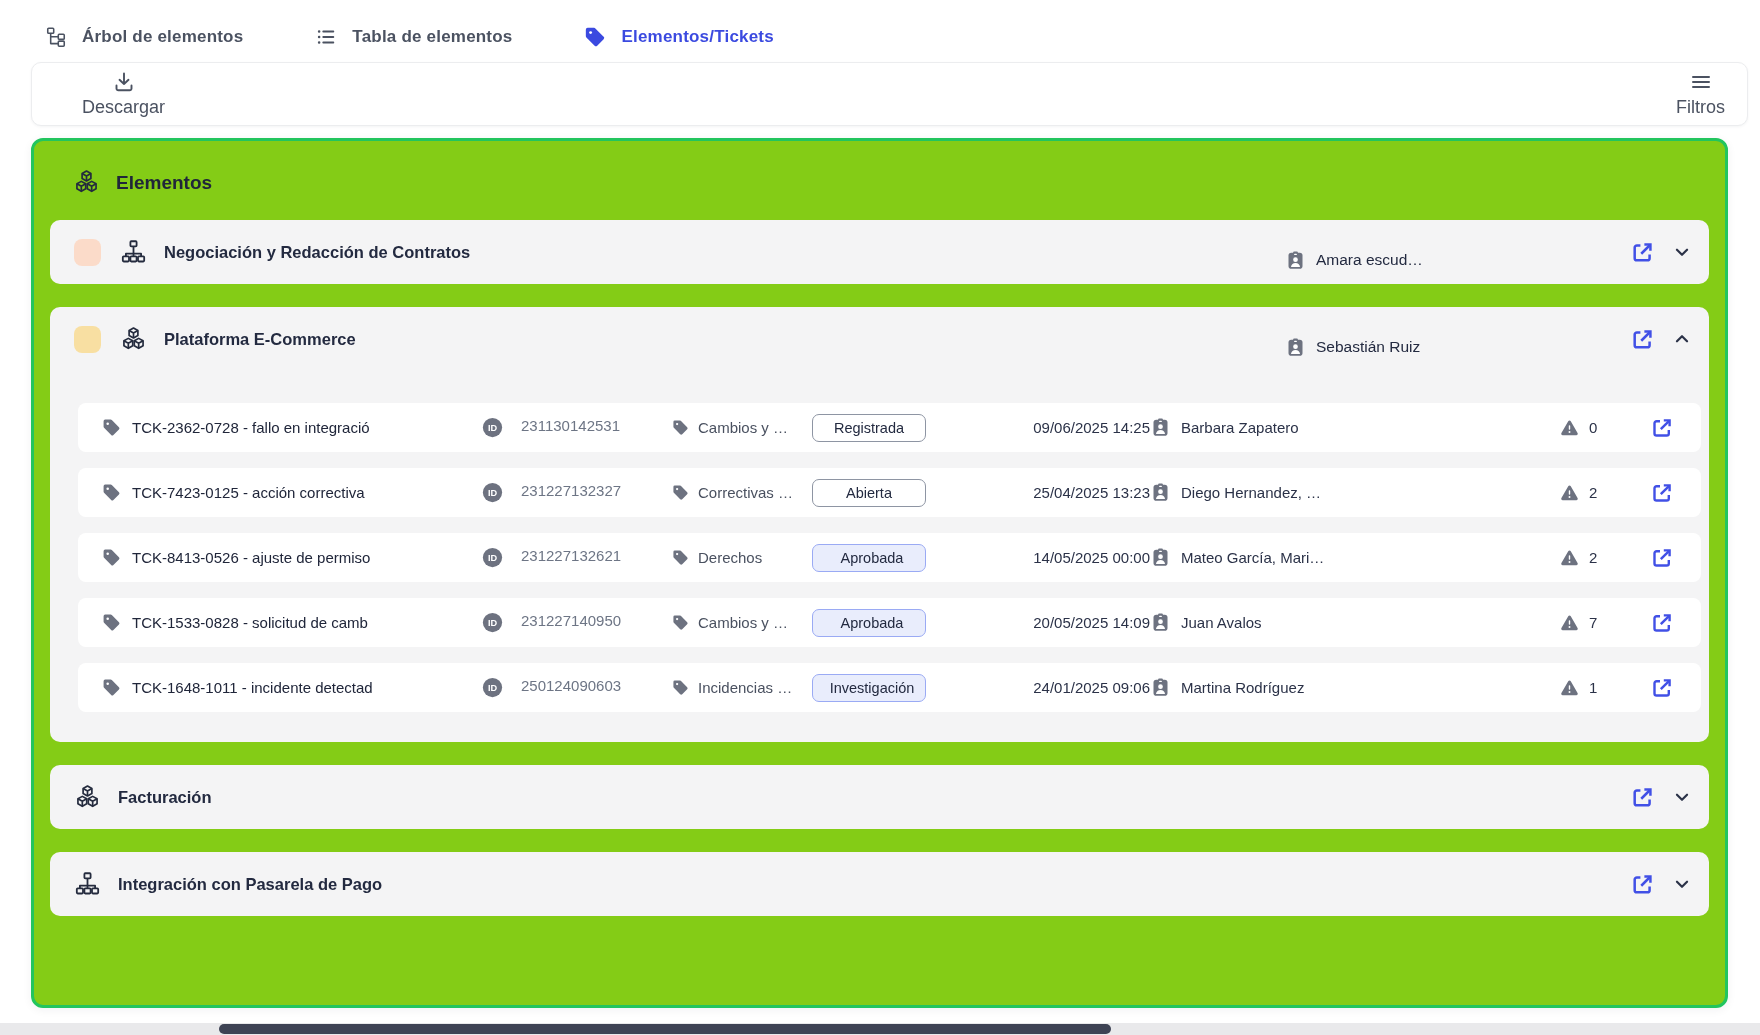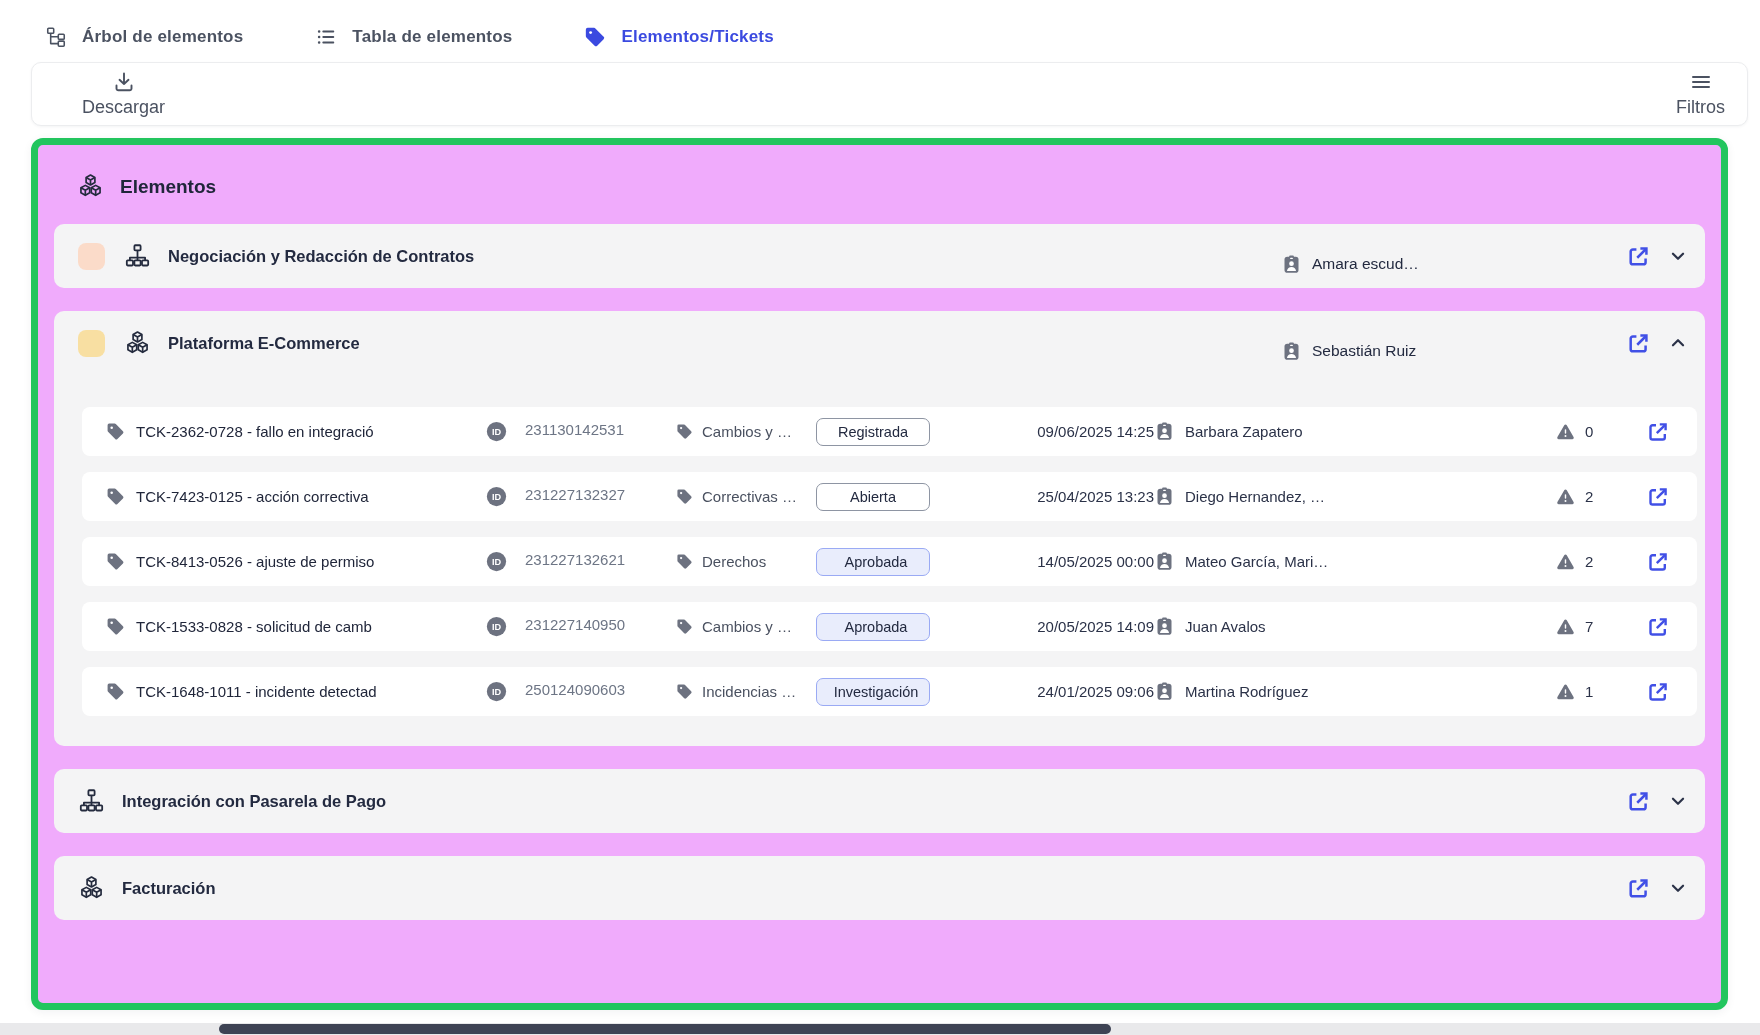--- a/index.html
+++ b/index.html
@@ -31,21 +31,21 @@
     padding: 0 22px 0 50px;
   }
   .tool-btn { display: flex; flex-direction: column; align-items: center; gap: 3px;
     background: none; border: none; cursor: pointer; font-family: inherit; }
   .tool-ico { width: 24px; height: 24px; }
   .tool-label { font-size: 18px; color: #4b5261; }
 
   
   .panel {
     margin: 12px 32px 0 31px; min-height: 870px;
-    background: #f0abfc; border: 7px solid #22c55e; border-radius: 12px;
+    background: #84cc16; border: 3px solid #22c55e; border-radius: 12px;
     box-shadow: 0 2px 10px rgba(25,30,50,.06);
     padding: 28px 16px 60px 16px;
   }
   .panel-header { display: flex; align-items: center; gap: 16px; margin: 0 0 24px 23px; }
   .ph-ico { width: 27px; height: 27px; }
   .panel-title { font-size: 19px; font-weight: 700; color: #20263a; }
 
   
   .group { background: #f4f4f5; border-radius: 10px; margin-bottom: 23px; }
   .group-header { display: flex; align-items: center; height: 64px; padding: 0 16px 0 24px; }
@@ -579,52 +579,20 @@
                   </svg>
                 </span>
               </button>
             </div>
           </div>
         </div>
       </div>
       <div class="group">
         <div class="group-header">
           <span class="g-ico">
-            <svg viewBox="0 0 24 24" fill="none" stroke="#242b3e" stroke-width="1.6" stroke-linejoin="round">
-              <rect x="9.25" y="2" width="5.5" height="4.6" rx="0.8"></rect>
-              <rect x="2.5" y="15.4" width="5.5" height="4.6" rx="0.8"></rect>
-              <rect x="9.25" y="15.4" width="5.5" height="4.6" rx="0.8"></rect>
-              <rect x="16" y="15.4" width="5.5" height="4.6" rx="0.8"></rect>
-              <path d="M12 6.6v4.4M5.25 15.4V13h13.5v2.4M12 11v4.4"></path>
-            </svg>
-          </span>
-          <span class="g-title">Integración con Pasarela de Pago</span>
-          <span class="g-spacer"></span>
-          <span class="g-assignee"></span>
-          <button class="icon-btn">
-            <span class="ext-ico">
-              <svg viewBox="0 0 24 24" fill="none" stroke="#4150e6" stroke-width="2.4">
-                <path d="M10 5.2H6.6A2.1 2.1 0 0 0 4.5 7.3v10.1a2.1 2.1 0 0 0 2.1 2.1h10.1a2.1 2.1 0 0 0 2.1-2.1V14"></path>
-                <path d="M13.8 4.4h5.8v5.8"></path>
-                <path d="M19.2 4.8l-8.4 8.4"></path>
-              </svg>
-            </span>
-          </button>
-          <button class="icon-btn">
-            <span class="chev-ico">
-              <svg viewBox="0 0 24 24" fill="none" stroke="#2b3248" stroke-width="2.4" stroke-linecap="round" stroke-linejoin="round">
-                <path d="M6.5 9.5L12 15l5.5-5.5"></path>
-              </svg>
-            </span>
-          </button>
-        </div>
-      </div>
-      <div class="group">
-        <div class="group-header">
-          <span class="g-ico">
             <svg viewBox="0 0 24 24" fill="none" stroke="#242b3e" stroke-width="1.5" stroke-linejoin="round">
               <path d="M12 1.8L15.9 4v4.4L12 10.6 8.1 8.4V4z"></path>
               <path d="M8.1 4L12 6.2 15.9 4M12 6.2v4.4"></path>
               <path d="M7.4 11l3.9 2.2v4.4L7.4 19.8l-3.9-2.2v-4.4z"></path>
               <path d="M3.5 13.2l3.9 2.2 3.9-2.2M7.4 15.4v4.4"></path>
               <path d="M16.6 11l3.9 2.2v4.4l-3.9 2.2-3.9-2.2v-4.4z"></path>
               <path d="M12.7 13.2l3.9 2.2 3.9-2.2M16.6 15.4v4.4"></path>
             </svg>
           </span>
           <span class="g-title">Facturación</span>
@@ -641,18 +609,50 @@
           </button>
           <button class="icon-btn">
             <span class="chev-ico">
               <svg viewBox="0 0 24 24" fill="none" stroke="#2b3248" stroke-width="2.4" stroke-linecap="round" stroke-linejoin="round">
                 <path d="M6.5 9.5L12 15l5.5-5.5"></path>
               </svg>
             </span>
           </button>
         </div>
       </div>
+      <div class="group">
+        <div class="group-header">
+          <span class="g-ico">
+            <svg viewBox="0 0 24 24" fill="none" stroke="#242b3e" stroke-width="1.6" stroke-linejoin="round">
+              <rect x="9.25" y="2" width="5.5" height="4.6" rx="0.8"></rect>
+              <rect x="2.5" y="15.4" width="5.5" height="4.6" rx="0.8"></rect>
+              <rect x="9.25" y="15.4" width="5.5" height="4.6" rx="0.8"></rect>
+              <rect x="16" y="15.4" width="5.5" height="4.6" rx="0.8"></rect>
+              <path d="M12 6.6v4.4M5.25 15.4V13h13.5v2.4M12 11v4.4"></path>
+            </svg>
+          </span>
+          <span class="g-title">Integración con Pasarela de Pago</span>
+          <span class="g-spacer"></span>
+          <span class="g-assignee"></span>
+          <button class="icon-btn">
+            <span class="ext-ico">
+              <svg viewBox="0 0 24 24" fill="none" stroke="#4150e6" stroke-width="2.4">
+                <path d="M10 5.2H6.6A2.1 2.1 0 0 0 4.5 7.3v10.1a2.1 2.1 0 0 0 2.1 2.1h10.1a2.1 2.1 0 0 0 2.1-2.1V14"></path>
+                <path d="M13.8 4.4h5.8v5.8"></path>
+                <path d="M19.2 4.8l-8.4 8.4"></path>
+              </svg>
+            </span>
+          </button>
+          <button class="icon-btn">
+            <span class="chev-ico">
+              <svg viewBox="0 0 24 24" fill="none" stroke="#2b3248" stroke-width="2.4" stroke-linecap="round" stroke-linejoin="round">
+                <path d="M6.5 9.5L12 15l5.5-5.5"></path>
+              </svg>
+            </span>
+          </button>
+        </div>
+      </div>
     </div>
 </section>
 
 <div class="hscroll">
   <div class="hscroll-thumb"></div>
 </div>
 
 </body></html>

